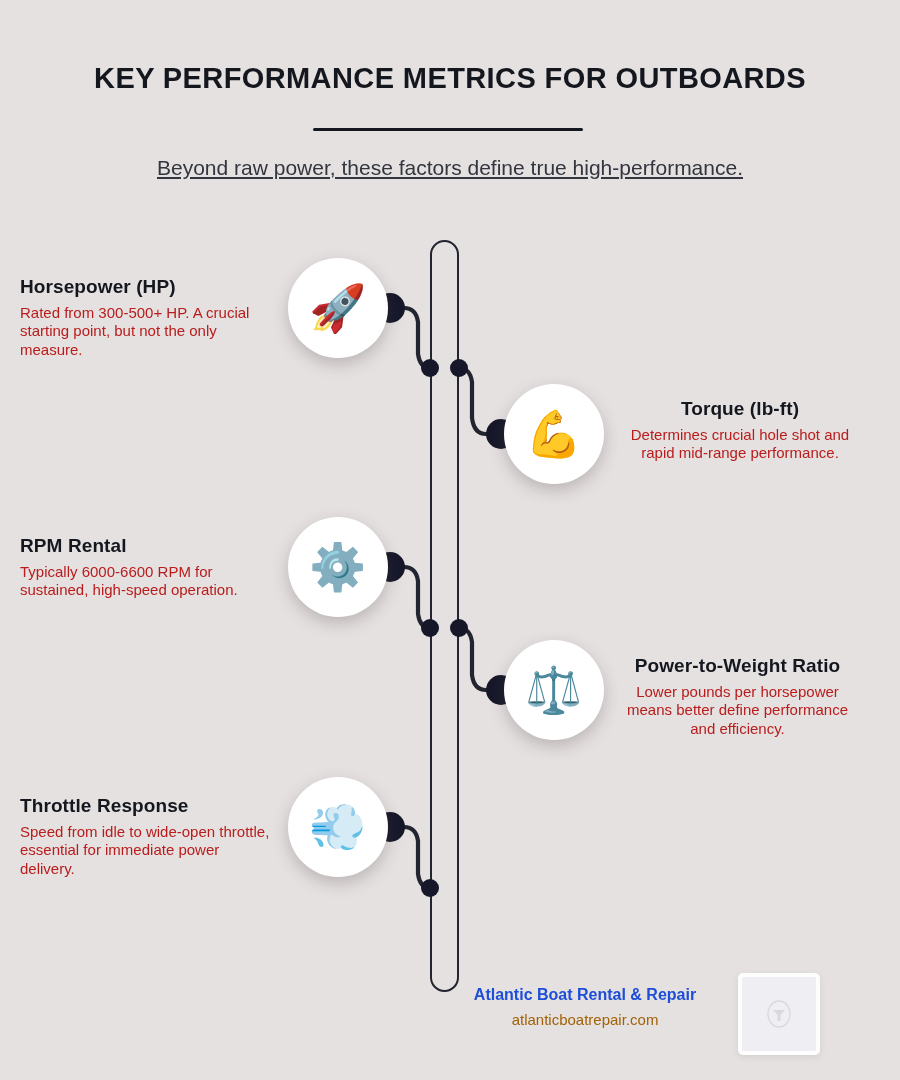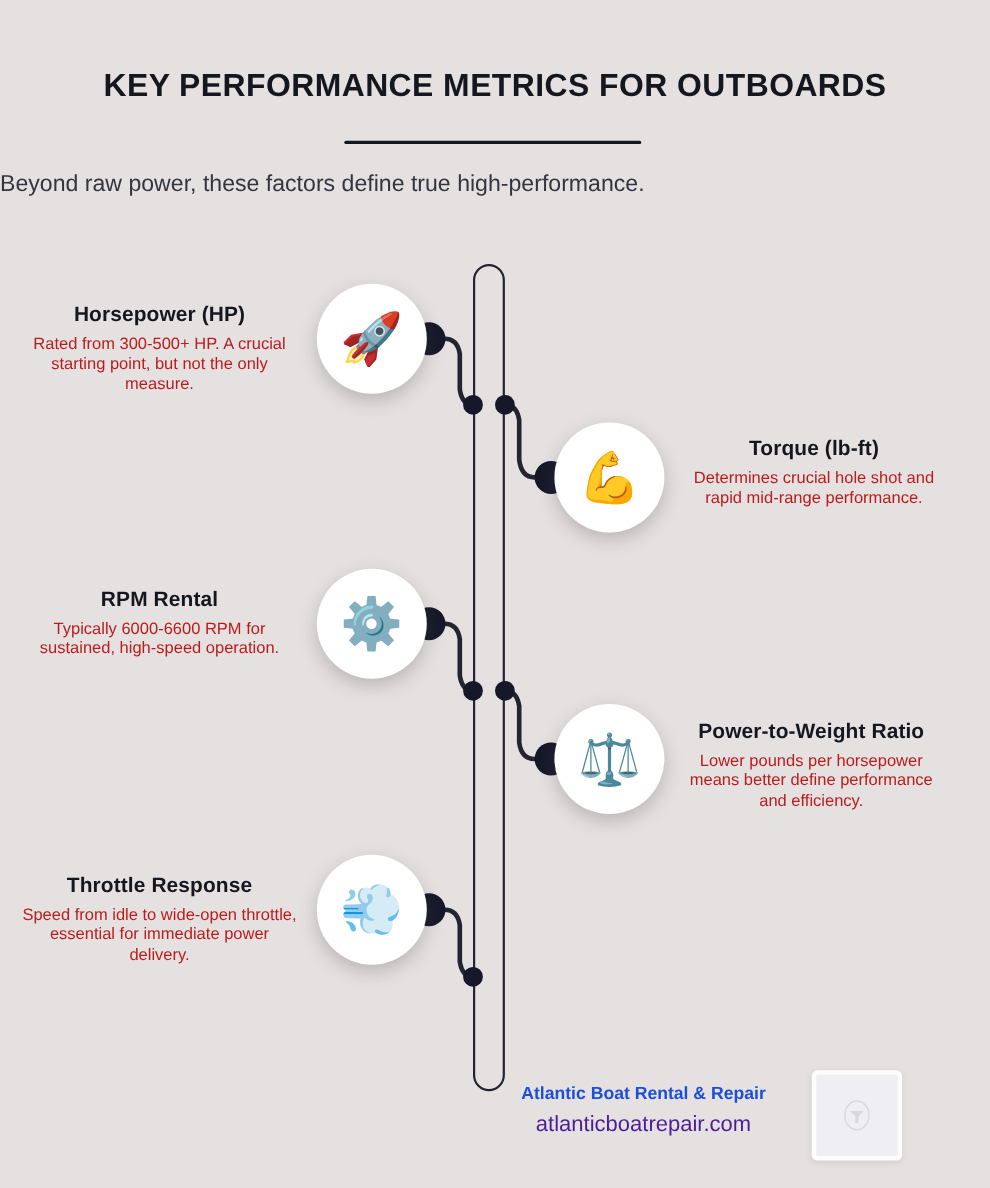--- a/index.html
+++ b/index.html
@@ -23,21 +23,21 @@
     color:#15171f;
     text-transform:uppercase;
     font-family:"Liberation Sans","DejaVu Sans",sans-serif;
   }
   .divider{
     position:absolute;left:313px;top:128px;
     width:270px;height:3px;background:#15171f;border-radius:2px;
   }
   .subtitle{
     position:absolute;left:0;top:156px;width:900px;
-    font-size:21px;color:#33353f;font-weight:400;
+    text-align:center;font-size:21px;color:#33353f;font-weight:400;text-decoration:underline;
   }
 
   
   .track{
     position:absolute;left:430px;top:240px;
     width:29px;height:752px;
     border:2.4px solid #22242f;
     border-radius:16px;
     box-sizing:border-box;
     background:transparent;
@@ -51,39 +51,39 @@
     position:absolute;width:100px;height:100px;border-radius:50%;
     background:#fff;
     box-shadow:0 6px 16px rgba(80,70,70,.28);
     display:flex;align-items:center;justify-content:center;
     font-size:46px;line-height:1;
   }
   .bubble .glyph{display:block;}
 
   
   .blk{position:absolute;}
-  .blk.left{text-align:center;}
+  .blk.left{text-align:left;}
   .blk.right{text-align:center;}
   .blk h3{
     margin:0 0 6px 0;
     font-size:19px;font-weight:bold;color:#15171f;
     letter-spacing:.1px;
   }
   .blk p{
     margin:0;font-size:15px;line-height:1.22;color:#b91c1c;font-weight:400;
   }
 
   
   .brand{
     position:absolute;left:440px;top:986px;width:290px;
     text-align:center;font-size:16px;font-weight:bold;color:#1d4ed8;
   }
   .site{
     position:absolute;left:440px;top:1011px;width:290px;
-    text-align:center;font-size:20px;color:#4c1d95;font-weight:400;
+    text-align:center;font-size:15px;color:#a16207;font-weight:400;
   }
   .logobox{
     position:absolute;left:738px;top:973px;width:74px;height:74px;
     background:#efeef2;border:4px solid #fdfdfd;border-radius:5px;
     box-shadow:0 2px 6px rgba(90,80,80,.12);
     display:flex;align-items:center;justify-content:center;
   }
   .logobox svg{opacity:.16;}
 </style>
 </head>

